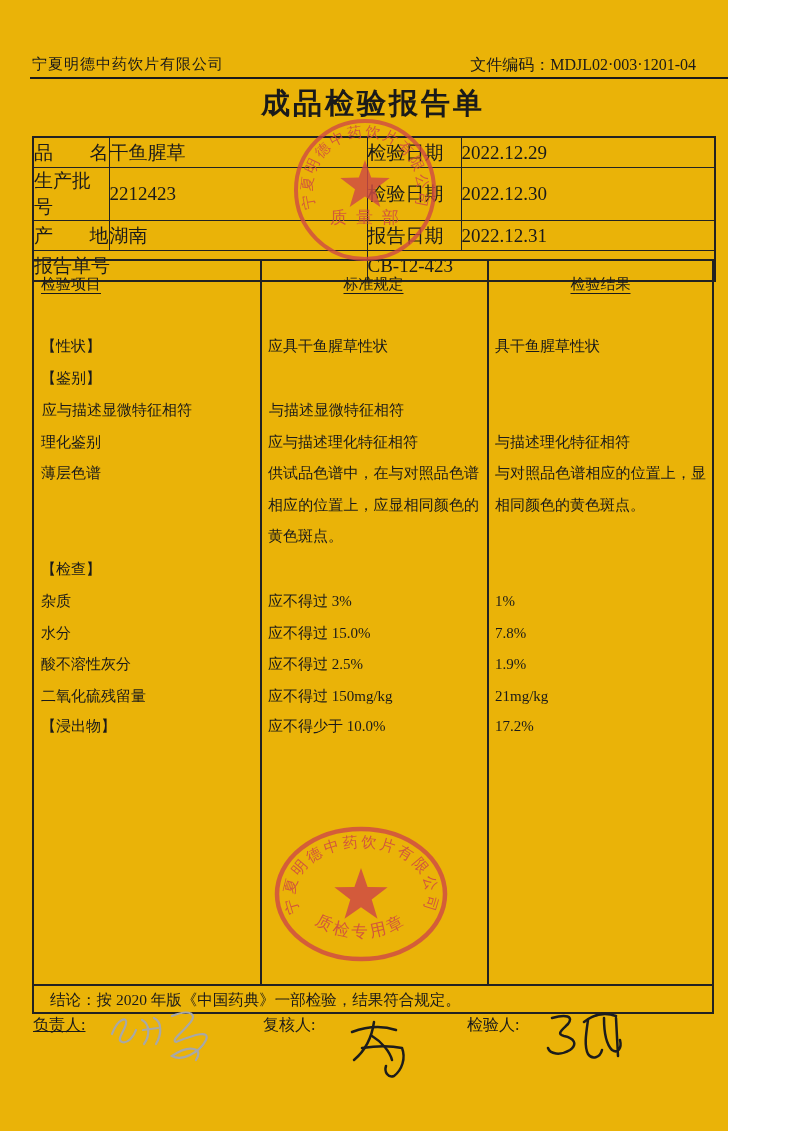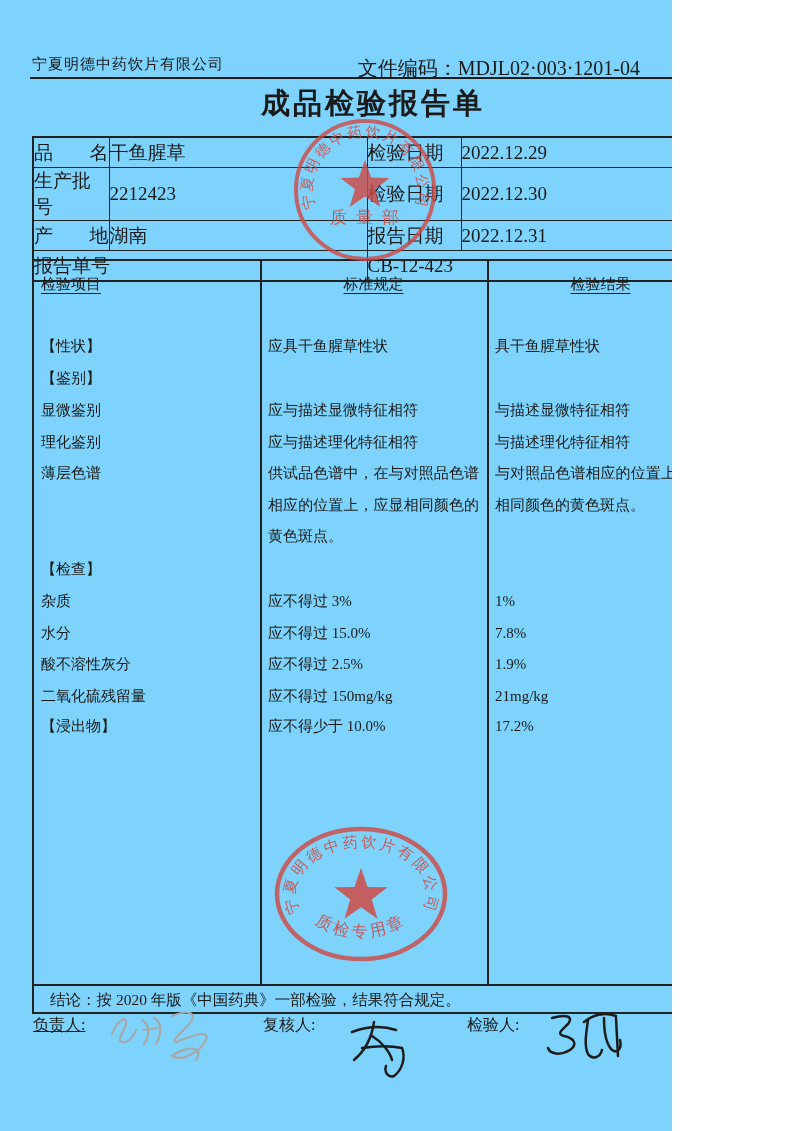--- a/index.html
+++ b/index.html
@@ -1,22 +1,22 @@
 <!DOCTYPE html>
 <html><head>
 <meta charset="utf-8">
 <style>
   html,body{margin:0;padding:0;background:#ffffff;}
   #page{
-    position:relative;width:672px;height:1131px;background:#7dd3fc;
+    position:relative;width:728px;height:1131px;background:#eab308;
     font-family:"Liberation Serif","DejaVu Serif",serif;color:#1a1a1a;overflow:hidden;
   }
   
   .hdr-company{position:absolute;left:32px;top:55px;font-size:15px;letter-spacing:1px;}
-  .hdr-code{position:absolute;right:32px;top:55px;font-size:20px;}
+  .hdr-code{position:absolute;right:32px;top:55px;font-size:16px;}
   .hdr-rule{position:absolute;left:30px;top:77px;width:740px;border-top:2px solid #1a1a1a;}
   .doc-title{position:absolute;left:32px;top:84px;width:682px;text-align:center;
     font-size:29px;font-weight:bold;letter-spacing:3px;}
   
   table.info{position:absolute;left:32px;top:136px;width:682px;border-collapse:collapse;
     table-layout:fixed;font-size:19px;}
   table.info td{border:1.5px solid #222;height:29px;padding:0;vertical-align:middle;}
   table.info{border:2px solid #222;}
   td.lab{padding:0 7px;}
   td.jlab{padding:0 7px;text-align:justify;text-align-last:justify;}
@@ -104,21 +104,20 @@
       <div class="c1">【性状】</div>
       <div class="c2">应具干鱼腥草性状</div>
       <div class="c3">具干鱼腥草性状</div>
     </div>
     <div class="trow" style="top:107px">
       <div class="c1">【鉴别】</div>
       <div class="c2"></div>
       <div class="c3"></div>
     </div>
     <div class="trow" style="top:139px">
-      <div class="c1">显微鉴别</div>
       <div class="c2">应与描述显微特征相符</div>
       <div class="c3">与描述显微特征相符</div>
     </div>
     <div class="trow" style="top:171px">
       <div class="c1">理化鉴别</div>
       <div class="c2">应与描述理化特征相符</div>
       <div class="c3">与描述理化特征相符</div>
     </div>
     <div class="trow wrapped" style="top:197px">
       <div class="c1">薄层色谱</div>

